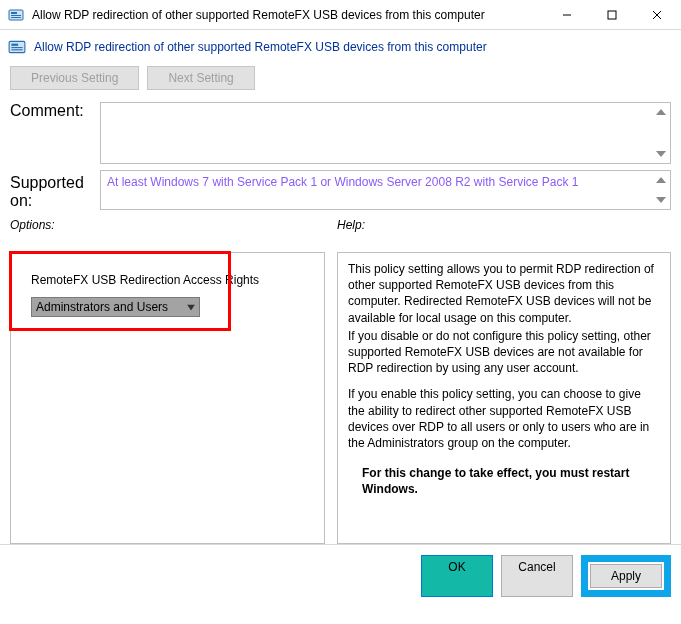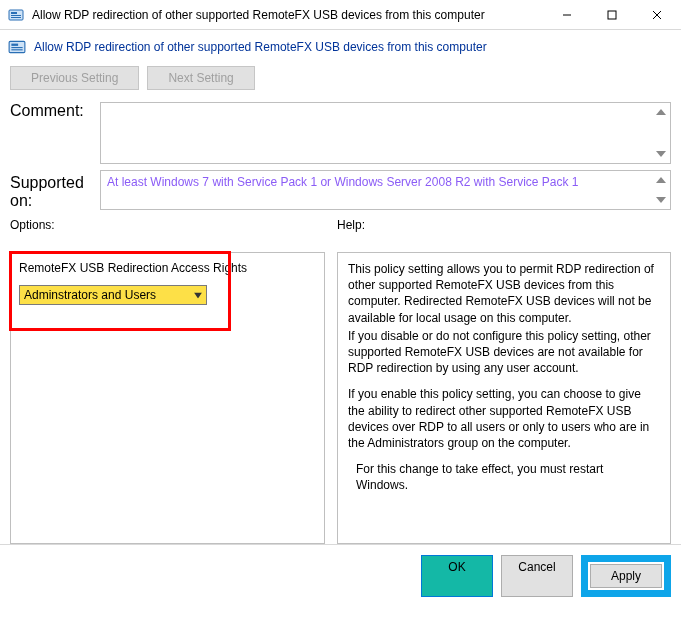--- a/index.html
+++ b/index.html
@@ -77,49 +77,49 @@
     position:relative;
   }
   .lower {
     display:flex;
     padding: 6px 10px 0 10px;
     gap: 12px;
     height: 332px;
   }
   .options-col { width: 315px; display:flex; flex-direction:column; }
   .help-col { flex:1; display:flex; flex-direction:column; }
-  .section-label { font-size:12px; margin-bottom: 20px; }
+  .section-label { font-size:12px; margin-bottom: 20px; font-style: italic; }
   .options-panel {
     border:1px solid #bfbfbf;
     flex:1;
-    padding: 8px;
+    padding: 20px;
     position:relative;
   }
   .help-panel {
     border:1px solid #bfbfbf;
     flex:1;
     padding: 8px 10px;
     font-size:12px;
     line-height:1.35;
     overflow:hidden;
   }
   .opt-highlight {
     position:absolute;
     left:-2px; top:-2px;
     width: 222px; height: 80px;
     border: 3px solid #ff0000;
     pointer-events:none;
   }
   .opt-label { font-size:12px; margin-bottom: 10px; }
   .opt-select {
-    width: 188px;
+    width: 169px;
     border:1px solid #7a7a7a;
     padding: 2px 18px 2px 4px;
     font-size:12px;
-    background:#fde047;
+    background:#a3a3a3;
     position:relative;
     display:inline-block;
   }
   .opt-select .chev {
     position:absolute; right:4px; top:50%; transform:translateY(-50%);
     font-size:10px; color:#333;
   }
   .footer {
     border-top: 1px solid #d9d9d9;
     padding: 10px 10px;
@@ -250,21 +250,21 @@
         </span>
       </div>
     </div>
   </div>
   <div class="help-col">
     <div class="section-label">Help:</div>
     <div class="help-panel">
       <p style="margin:0 0 2px 0;">This policy setting allows you to permit RDP redirection of other supported RemoteFX USB devices from this computer. Redirected RemoteFX USB devices will not be available for local usage on this computer.</p>
       <p style="margin:0 0 10px 0;">If you disable or do not configure this policy setting, other supported RemoteFX USB devices are not available for RDP redirection by using any user account.</p>
       <p style="margin:0 0 10px 0;">If you enable this policy setting, you can choose to give the ability to redirect other supported RemoteFX USB devices over RDP to all users or only to users who are in the Administrators group on the computer.</p>
-      <p style="margin:8px;">For this change to take effect, you must restart Windows.</p>
+      <p style="margin:14px;font-weight:bold;">For this change to take effect, you must restart Windows.</p>
     </div>
   </div>
 </div>
 
 <div class="footer">
   <div class="btn primary">OK</div>
   <div class="btn">Cancel</div>
   <span class="btn-highlight">
     <div class="btn">Apply</div>
   </span>

